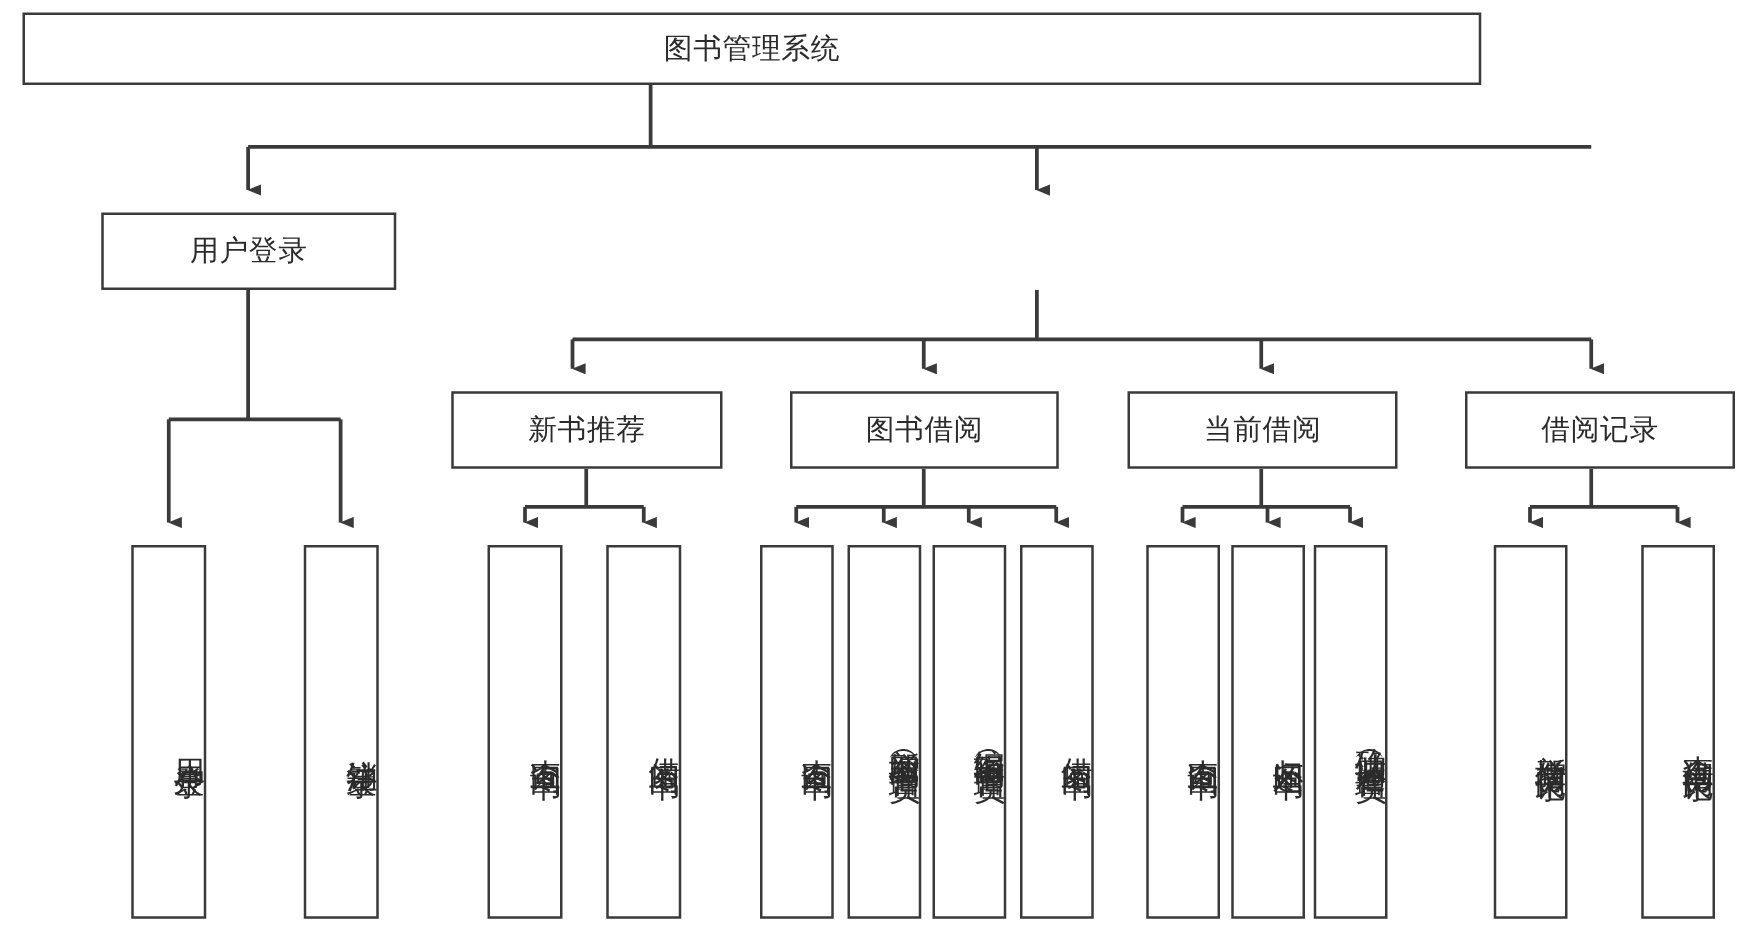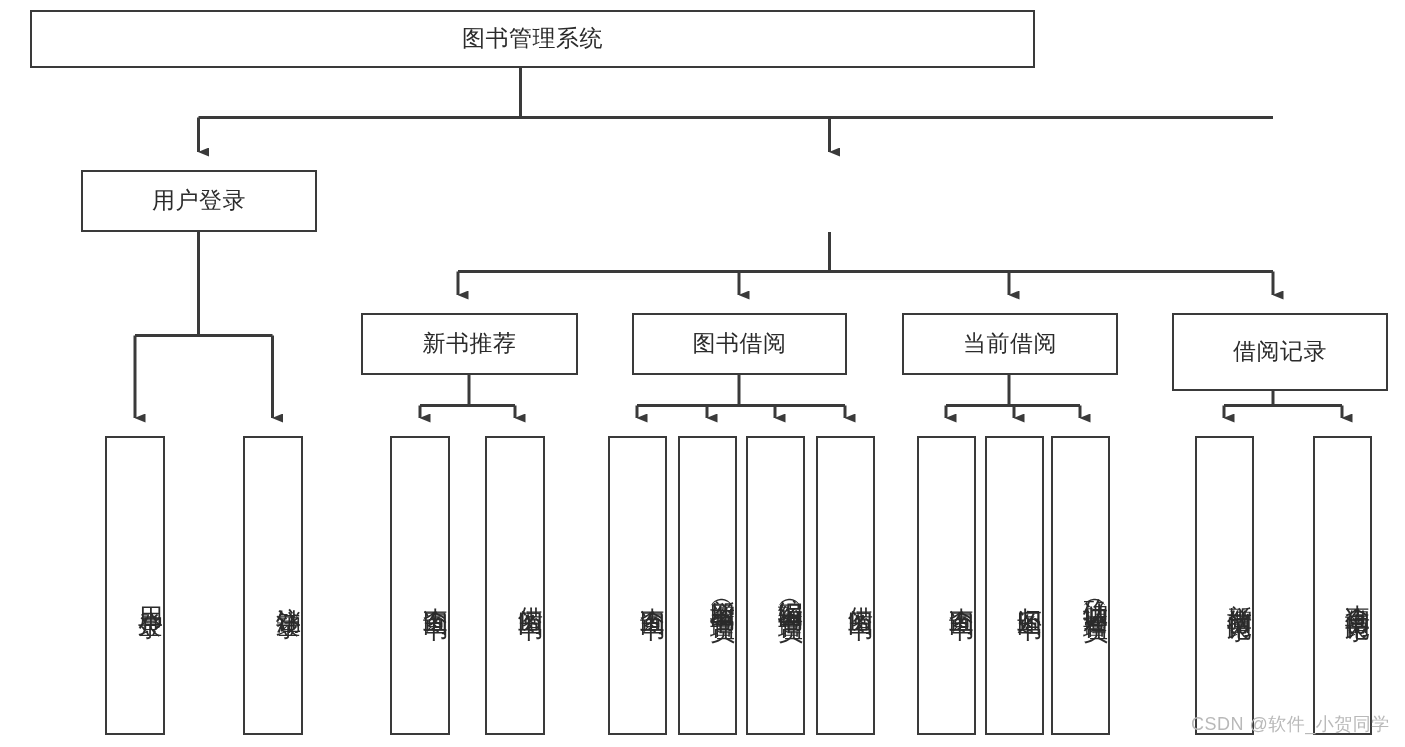--- a/index.html
+++ b/index.html
@@ -112,42 +112,42 @@
       <path d="M1014,405.5 L1014,418" marker-end="url(#ah)"></path>
       <path d="M1080,405.5 L1080,418" marker-end="url(#ah)"></path>
 
       <path d="M1273,375 L1273,405.5"></path>
       <path d="M1224,405.5 L1342,405.5"></path>
       <path d="M1224,405.5 L1224,418" marker-end="url(#ah)"></path>
       <path d="M1342,405.5 L1342,418" marker-end="url(#ah)"></path>
     </g>
   </svg>
 
-  <div class="node node-h" style="left:30px;top:10px;width:1005px;height:58px;justify-content:center;">
+  <div class="node node-h" style="left:18px;top:10px;width:1167px;height:58px;justify-content:center;">
     <span class="lbl">图书管理系统</span>
   </div>
 
   <div class="node node-h" style="left:81px;top:170px;width:236px;height:62px;">
     <span class="lbl">用户登录</span>
   </div>
 
 
   <div class="node node-h" style="left:361px;top:313px;width:217px;height:62px;align-items:center;">
     <span class="lbl">新书推荐</span>
   </div>
 
   <div class="node node-h" style="left:632px;top:313px;width:215px;height:62px;">
     <span class="lbl">图书借阅</span>
   </div>
 
   <div class="node node-h" style="left:902px;top:313px;width:216px;height:62px;">
     <span class="lbl">当前借阅</span>
   </div>
 
-  <div class="node node-h" style="left:1172px;top:313px;width:216px;height:78px;">
+  <div class="node node-h" style="left:1172px;top:313px;width:216px;height:62px;">
     <span class="lbl">借阅记录</span>
   </div>
 
   <div class="node node-v" style="left:105px;top:436px;width:60px;height:299px;">
     <span class="lbl">用户登录</span>
   </div>
 
   <div class="node node-v" style="left:243px;top:436px;width:60px;height:299px;">
     <span class="lbl">注销登录</span>
   </div>
@@ -189,15 +189,14 @@
   </div>
 
   <div class="node node-v" style="left:1195px;top:436px;width:59px;height:299px;">
     <span class="lbl">新增借阅记录</span>
   </div>
 
   <div class="node node-v" style="left:1313px;top:436px;width:59px;height:299px;">
     <span class="lbl">查询借阅记录</span>
   </div>
 
-  <div class="watermark">CSDN @软件_小贺同学</div>
 
 </div>
 
 </body></html>

